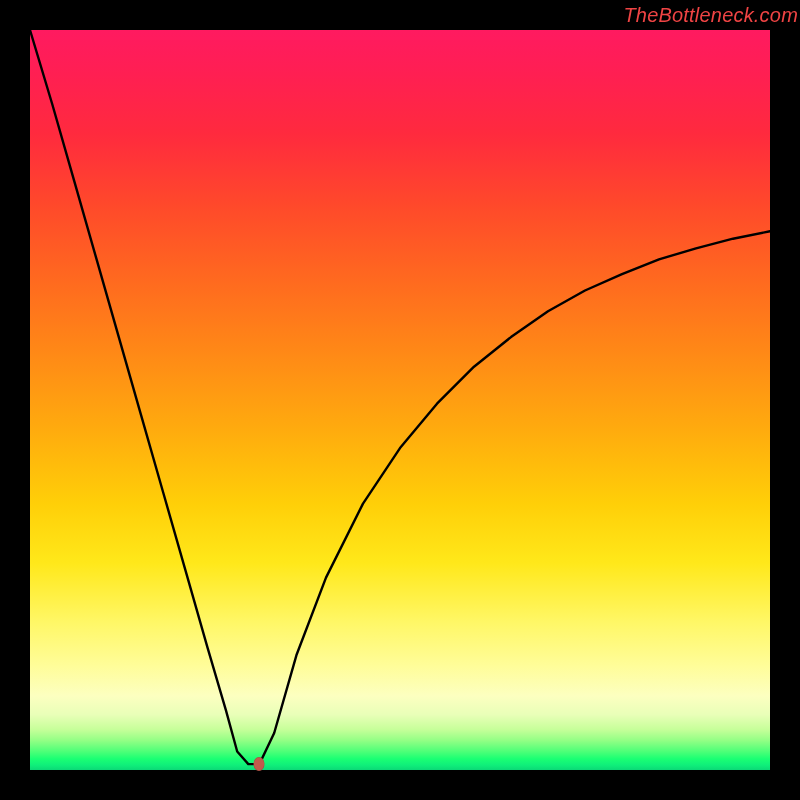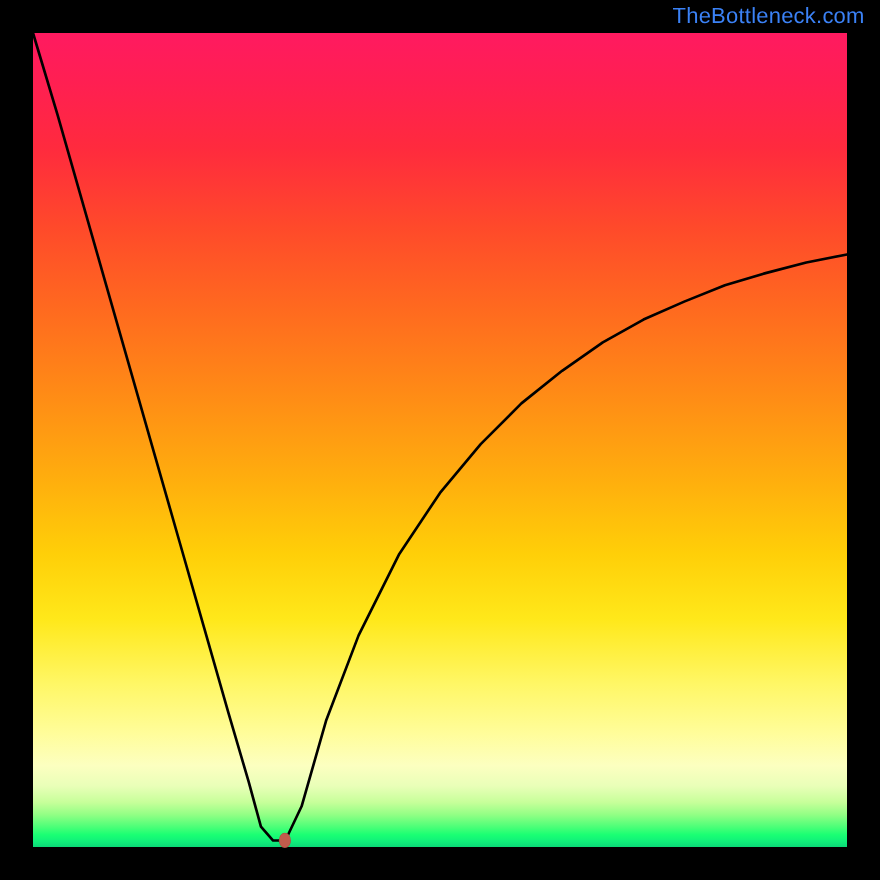--- a/index.html
+++ b/index.html
@@ -51,26 +51,27 @@
     position: absolute;
     left: 30px;
     top: 30px;
     width: 740px;
     height: 740px;
     overflow: visible;
   }
   .watermark {
     position: absolute;
     top: 4px;
-    right: 14px;
+    right: 2px;
     font-size: 20px;
-    color: #3b82f6;
+    color: #ef4444;
     font-weight: 500;
     letter-spacing: 0.2px;
     user-select: none;
+    font-style: italic;
   }
   .marker {
     position: absolute;
     width: 11px;
     height: 14px;
     border-radius: 50% / 50%;
     background: #c15b4c;
     box-shadow: 0 0 0 0.5px rgba(0,0,0,0.15) inset;
     transform: translate(-50%, -50%);
     pointer-events: none;

